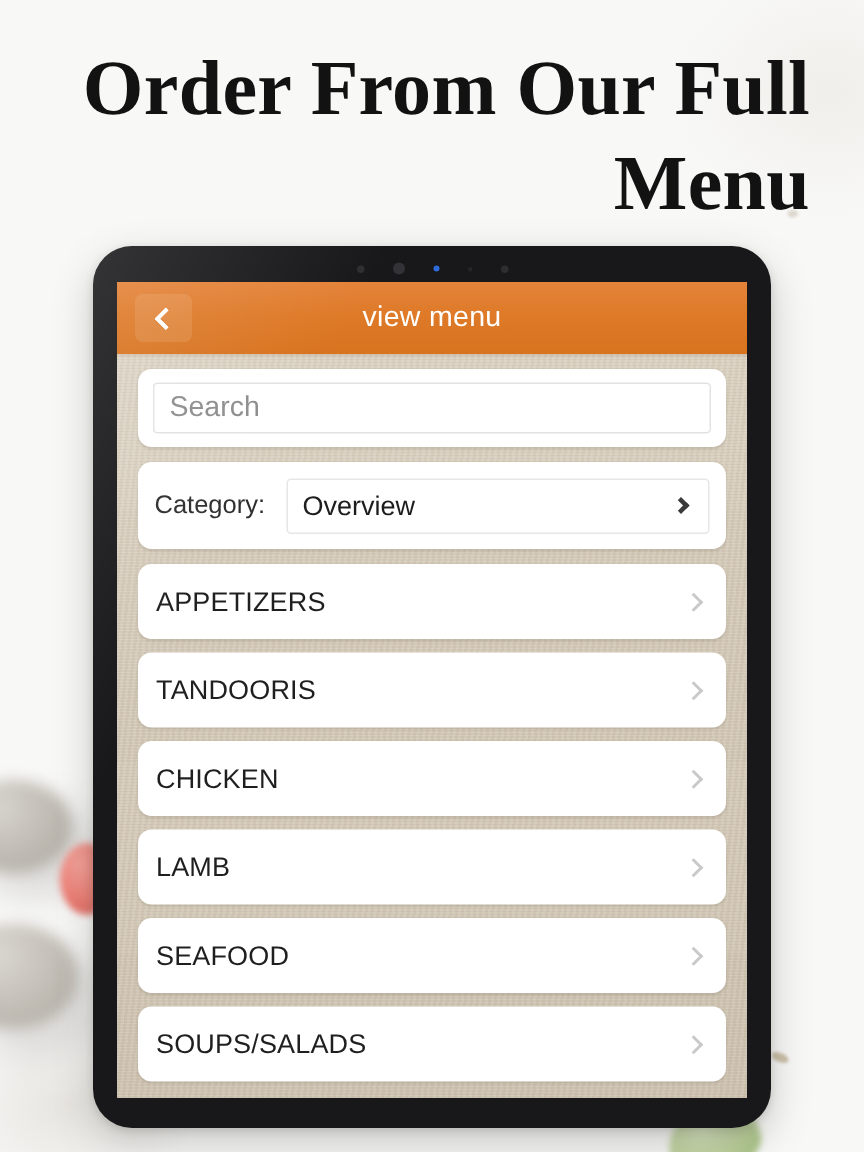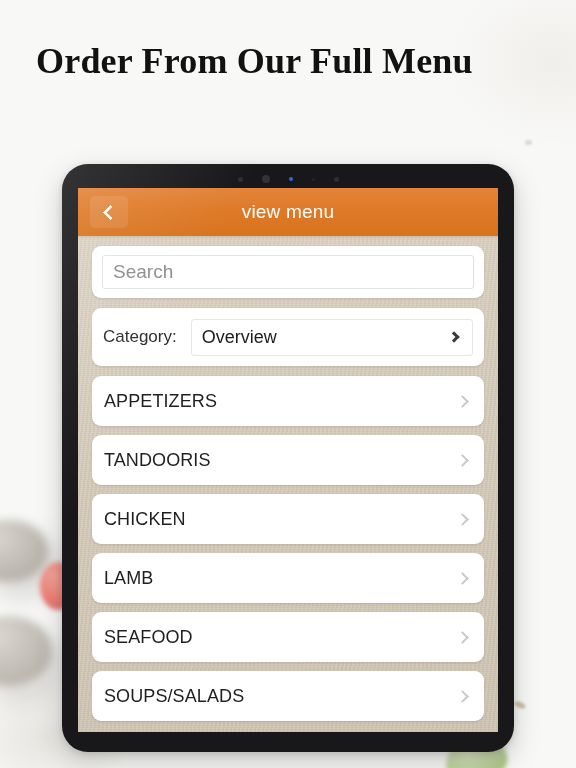--- a/index.html
+++ b/index.html
@@ -71,24 +71,24 @@
     left: 525px; top: 140px;
     width: 7px; height: 5px;
     border-radius: 50%;
     background: #ddd7cd;
     filter: blur(1px);
   }
 
   
   .headline {
     position: absolute;
-    left: 0; right: 0; top: 40px;
-    text-align: left;
+    left: 0; right: 0; top: 28px;
+    text-align: right;
     font-family: "Liberation Serif", "DejaVu Serif", serif;
-    font-size: 36px;
+    font-size: 52px;
     line-height: 1.22;
     letter-spacing: 0.2px;
     color: #121212;
     padding: 0 36px;
   }
 
   
   .tablet {
     position: absolute;
     left: 62px;

